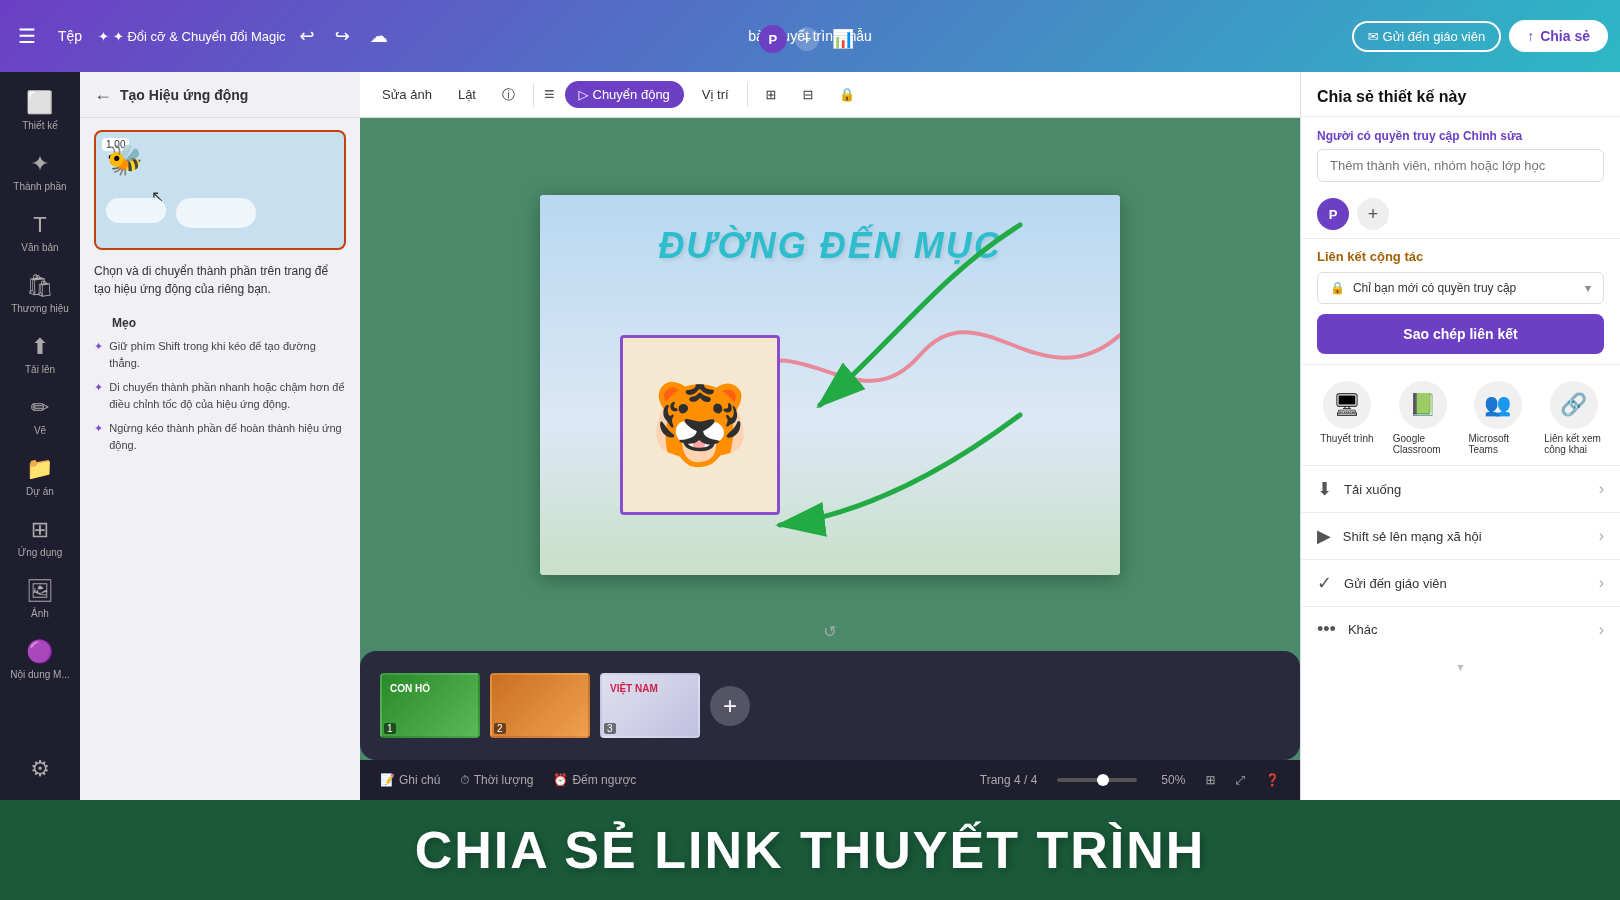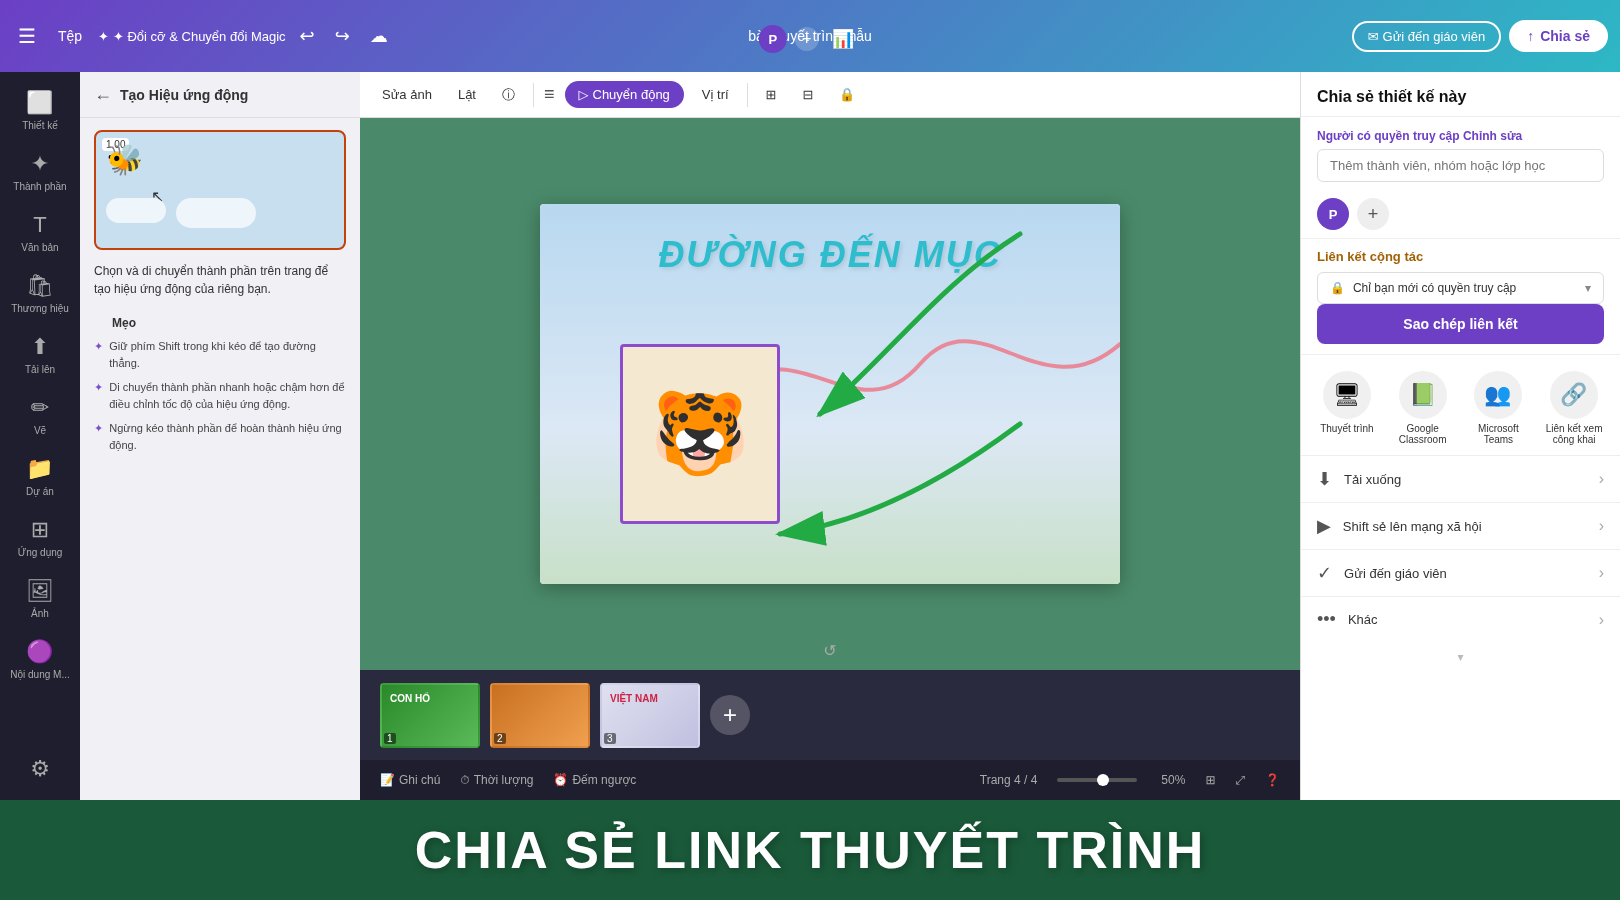--- a/index.html
+++ b/index.html
@@ -322,27 +322,28 @@
     .wave-svg {
       position: absolute;
       top: 80px;
       left: 200px;
       width: 380px;
       height: 200px;
     }
 
     .slide-thumbnails {
       background: #2a2a3e;
-      height: 90px;
+      height: 109px;
       display: flex;
       align-items: center;
       padding: 16px 20px;
       gap: 10px;
       flex-shrink: 0;
       overflow-x: auto;
+      border-radius: 16px;
     }
     .thumb {
       width: 100px;
       height: 65px;
       border-radius: 4px;
       overflow: hidden;
       flex-shrink: 0;
       position: relative;
       cursor: pointer;
       border: 2px solid transparent;
@@ -509,20 +510,21 @@
     .copy-btn {
       width: 100%;
       background: #6c3fc5;
       color: white;
       border: none;
       border-radius: 8px;
       padding: 12px;
       font-size: 14px;
       font-weight: 600;
       cursor: pointer;
+      margin-top: 10px;
     }
 
     .share-icons-row {
       display: flex;
       gap: 16px;
       padding: 16px 16px 10px;
       border-top: 1px solid #eee;
       justify-content: flex-start;
     }
     .share-icon-item {
@@ -539,21 +541,21 @@
       border-radius: 50%;
       background: #f0f0f0;
       display: flex;
       align-items: center;
       justify-content: center;
       font-size: 22px;
     }
     .share-icon-label {
       font-size: 10px;
       color: #333;
-      text-align: center;
+      text-align: left;
     }
 
     .share-menu-item {
       display: flex;
       align-items: center;
       padding: 12px 16px;
       gap: 12px;
       cursor: pointer;
       border-top: 1px solid #eee;
     }

